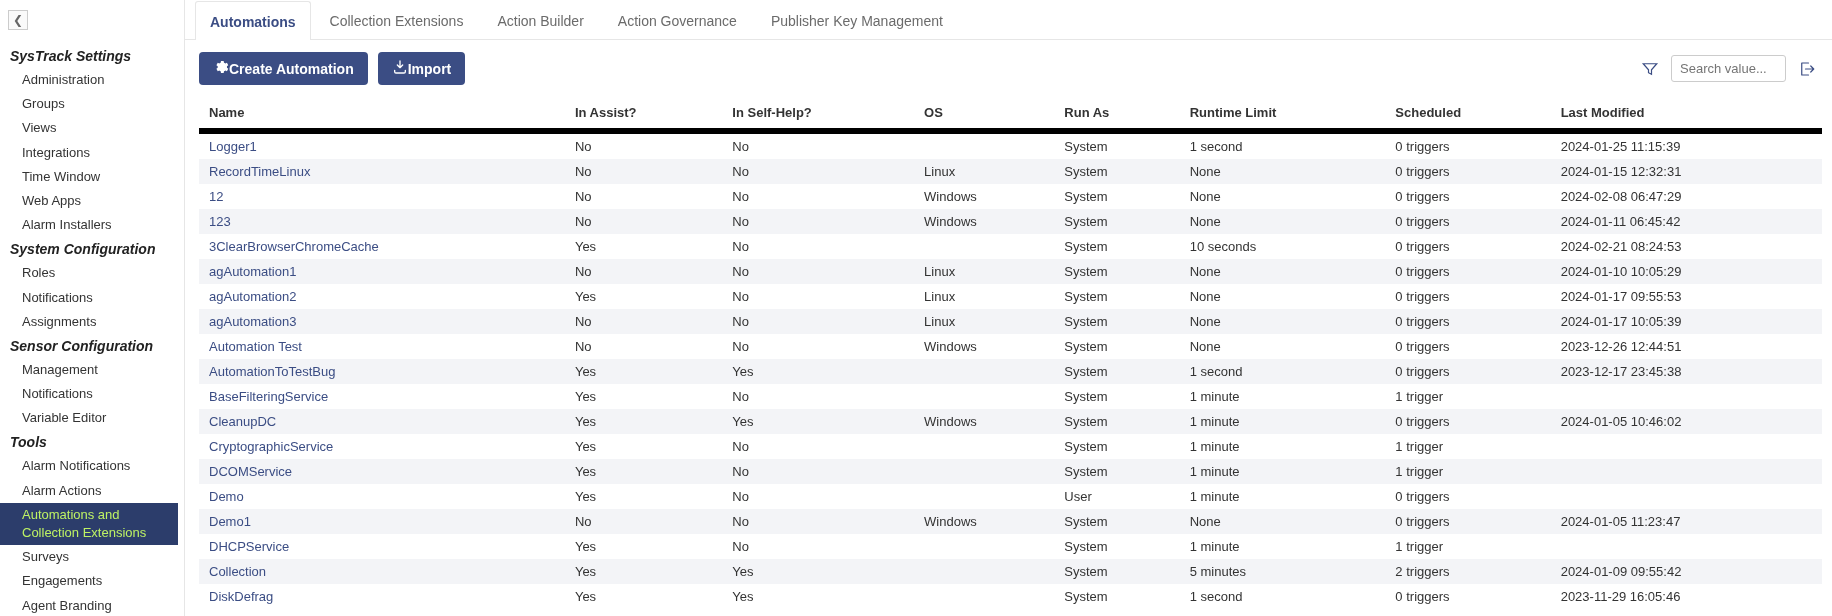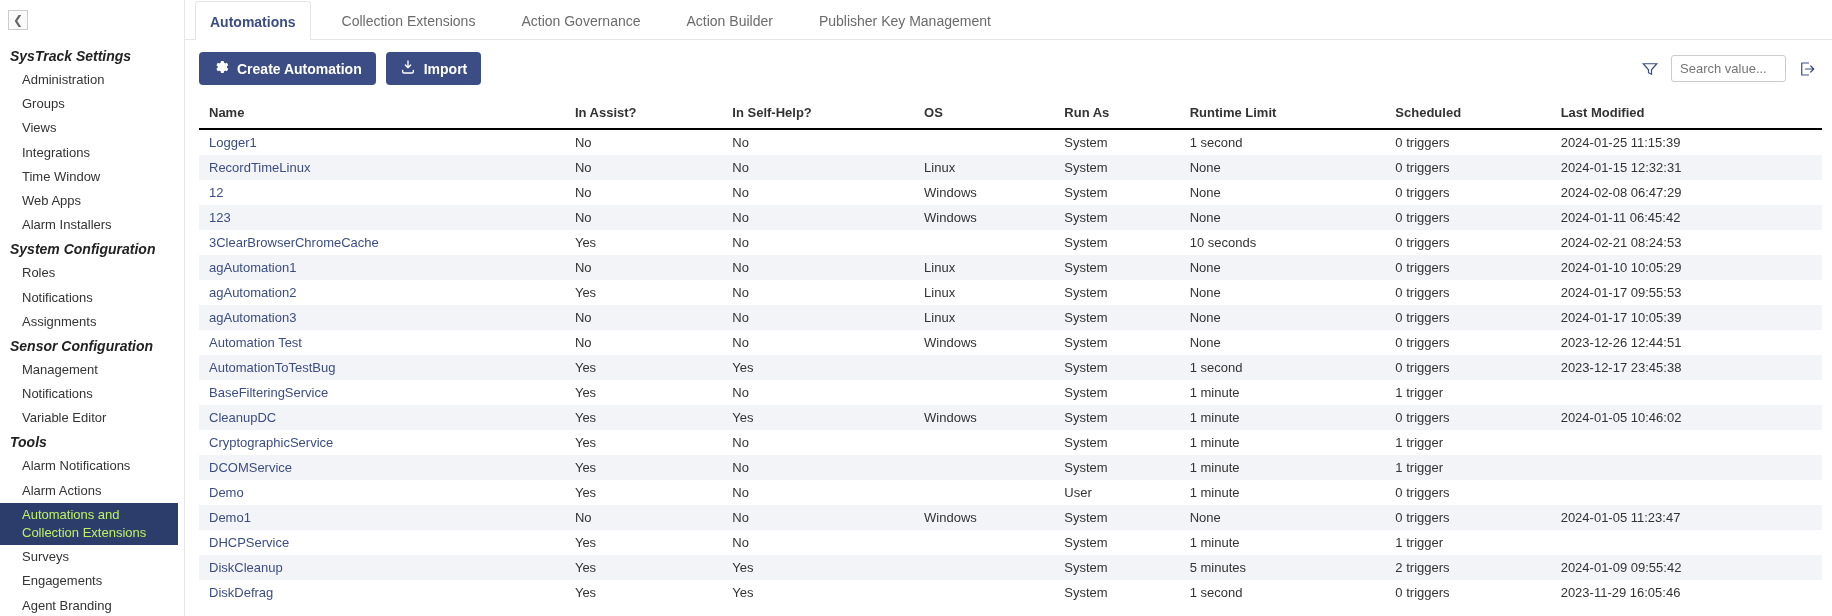--- a/index.html
+++ b/index.html
@@ -50,21 +50,21 @@
     display: flex;
     flex-direction: column;
     border-left: 1px solid #e6e6e6;
     margin-left: 6px;
     overflow: hidden;
   }
   .tabs {
     display: flex;
     border-bottom: 1px solid #e6e6e6;
     padding: 0 10px;
-    gap: 16px;
+    gap: 4px;
     background: #fff;
     height: 40px;
     align-items: stretch;
   }
   .tab {
     padding: 10px 14px 8px;
     color: #6b6b6b;
     cursor: pointer;
     border: 1px solid transparent;
     border-bottom: none;
@@ -81,21 +81,21 @@
     top: 1px;
   }
 
   .toolbar {
     display: flex;
     align-items: center;
     padding: 12px 14px;
     gap: 10px;
   }
   .btn {
-    display: inline-flex; align-items: center; gap: 8px;
+    display: inline-flex; align-items: center; 
     background: #3b4d84;
     color: #fff;
     border: none;
     border-radius: 4px;
     padding: 7px 14px;
     font-size: 14px;
     font-weight: 600;
     cursor: pointer;
   }
   .btn svg { width: 16px; height: 16px; fill: #fff; }
@@ -130,21 +130,21 @@
   table {
     width: 100%;
     border-collapse: collapse;
     font-size: 13px;
   }
   thead th {
     text-align: left;
     font-weight: 600;
     color: #333;
     padding: 8px 10px;
-    border-bottom: 2px solid #000000;
+    border-bottom: 6px solid #000000;
     background: #fff;
     position: sticky;
     top: 0;
   }
   tbody td {
     padding: 5px 10px;
     color: #333;
     white-space: nowrap;
   }
   tbody tr:nth-child(odd) td { background: #fff; }
@@ -182,22 +182,22 @@
       <div class="nav-item">Surveys</div>
       <div class="nav-item">Engagements</div>
       <div class="nav-item">Agent Branding</div>
     </div>
 </div>
 
 <div class="main">
   <div class="tabs" id="tabs">
       <div class="tab active">Automations</div>
       <div class="tab">Collection Extensions</div>
+      <div class="tab">Action Builder</div>
       <div class="tab">Action Governance</div>
-      <div class="tab">Action Builder</div>
       <div class="tab">Publisher Key Management</div>
     </div>
 
   <div class="toolbar">
     <button class="btn">
       <span>
         <svg viewBox="0 0 24 24">
             <path d="M12 8a4 4 0 1 0 0 8 4 4 0 0 0 0-8zm9 4a7.9 7.9 0 0 0-.1-1.2l2-1.6-2-3.4-2.4.9a8 8 0 0 0-2-1.2L16 3h-4l-.5 2.5a8 8 0 0 0-2 1.2l-2.4-.9-2 3.4 2 1.6A7.9 7.9 0 0 0 7 12a7.9 7.9 0 0 0 .1 1.2l-2 1.6 2 3.4 2.4-.9a8 8 0 0 0 2 1.2L12 21h4l.5-2.5a8 8 0 0 0 2-1.2l2.4.9 2-3.4-2-1.6A7.9 7.9 0 0 0 21 12z"></path>
           </svg>
       </span>
@@ -404,21 +404,21 @@
             <td class="name-cell"><a>DHCPService</a></td>
             <td>Yes</td>
             <td>No</td>
             <td></td>
             <td>System</td>
             <td>1 minute</td>
             <td>1 trigger</td>
             <td></td>
           </tr>
           <tr>
-            <td class="name-cell"><a>DiskCleanup</a></td>
+            <td class="name-cell"><a>Collection</a></td>
             <td>Yes</td>
             <td>Yes</td>
             <td></td>
             <td>System</td>
             <td>5 minutes</td>
             <td>2 triggers</td>
             <td>2024-01-09 09:55:42</td>
           </tr>
           <tr>
             <td class="name-cell"><a>DiskDefrag</a></td>

